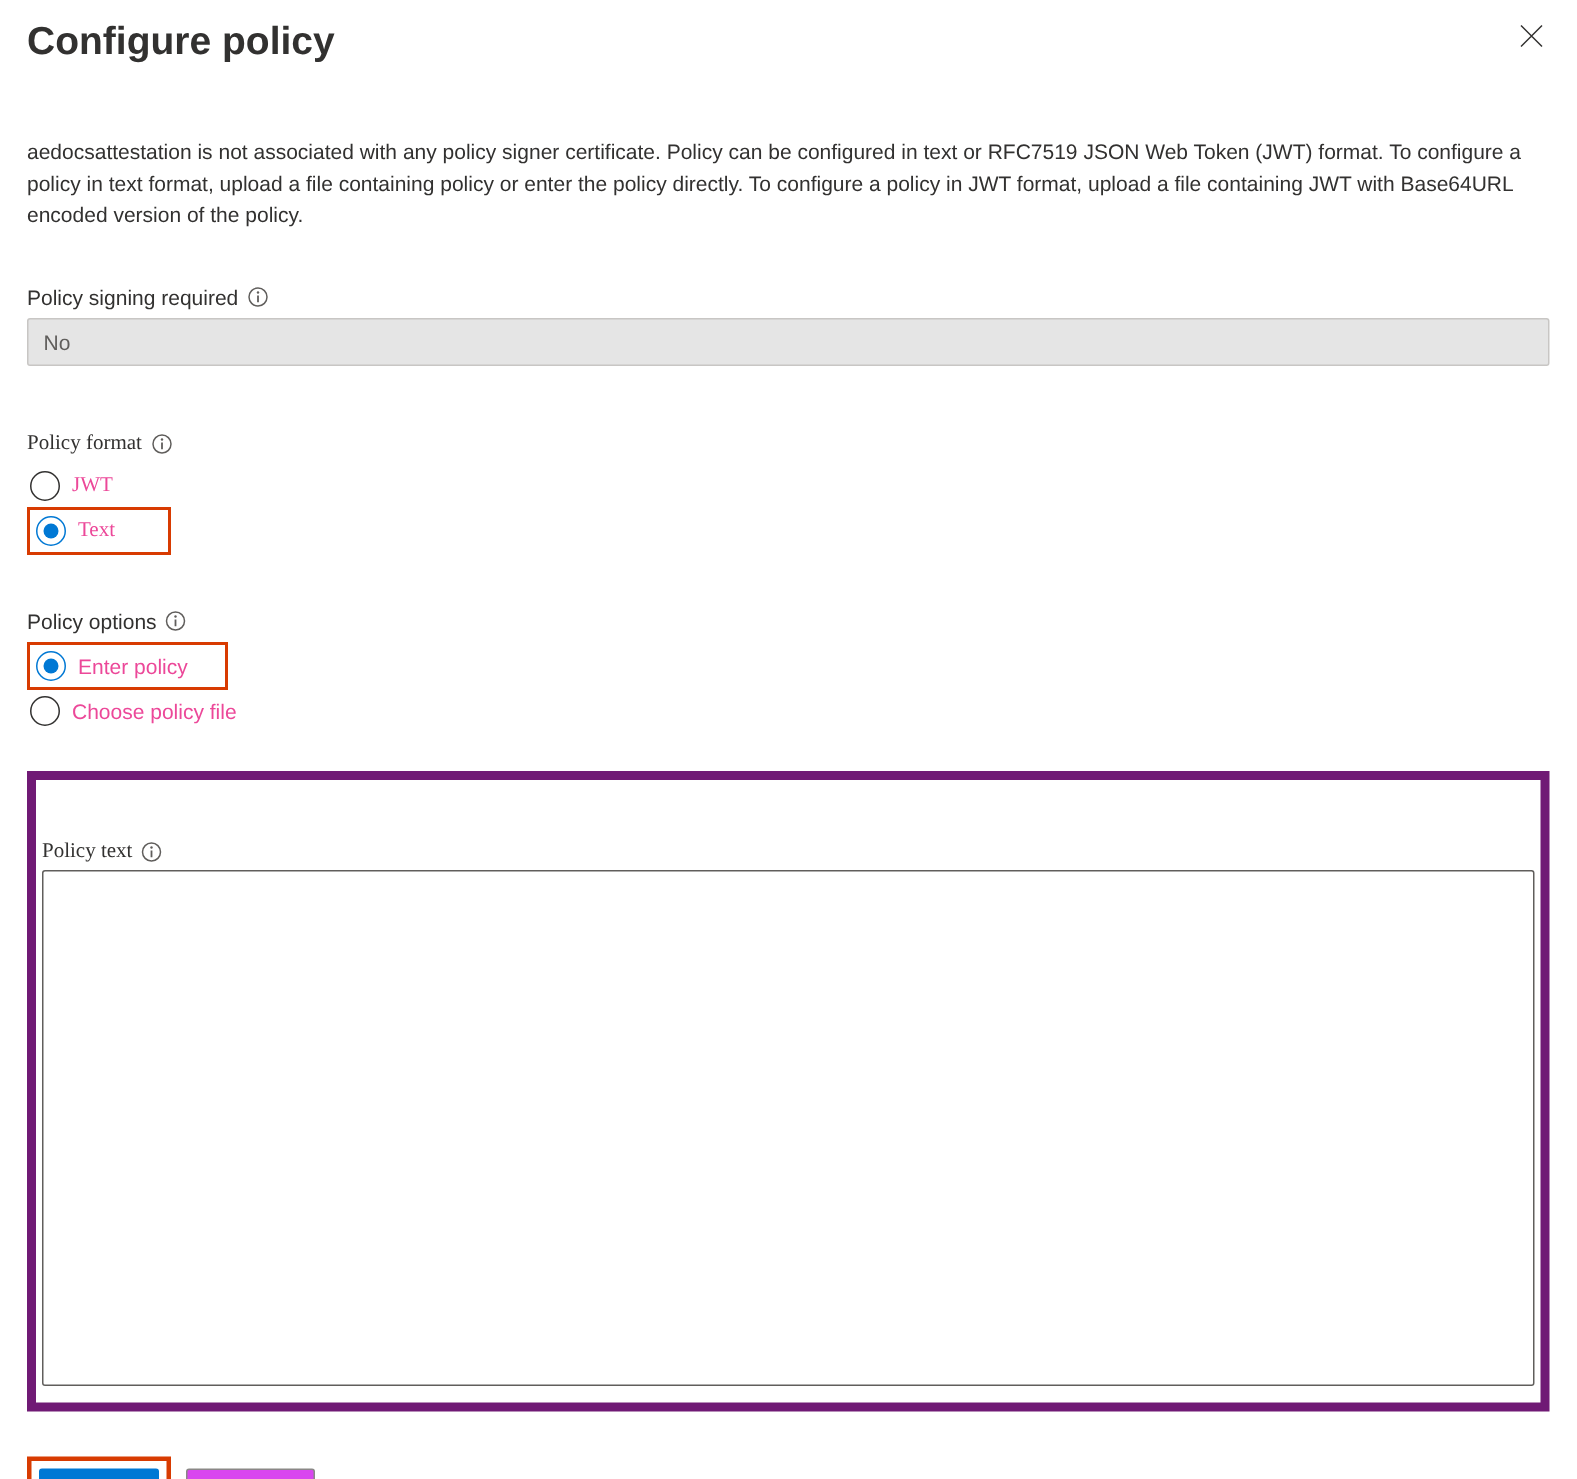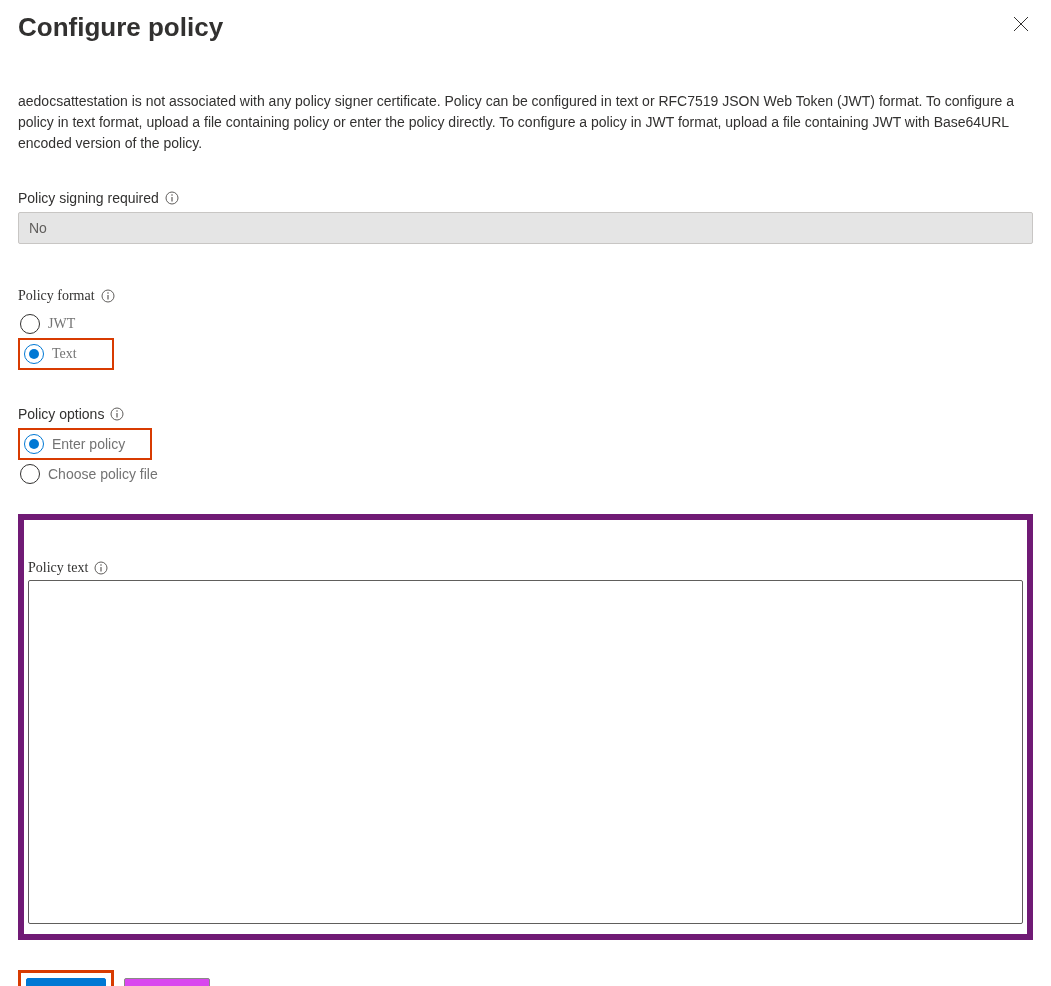--- a/index.html
+++ b/index.html
@@ -37,21 +37,21 @@
       display: flex; align-items: center; justify-content: center;
       flex-shrink: 0;
     }
     .radio-circle.selected { border-color: #0078d4; }
     .radio-circle.selected::after {
       content: '';
       width: 10px; height: 10px;
       background: #0078d4;
       border-radius: 50%;
     }
-    .radio-label { font-size: 14px; color: #737373; }
+    .radio-label { font-size: 14px; color: #ec4899; }
     .highlight-box {
       border: 2px solid #d83b01;
       padding: 2px;
       display: inline-flex;
       align-items: center;
     }
     .highlight-box-block {
       border: 6px solid #701a75;
       padding: 4px 4px 6px 4px;
       width: 100%;

